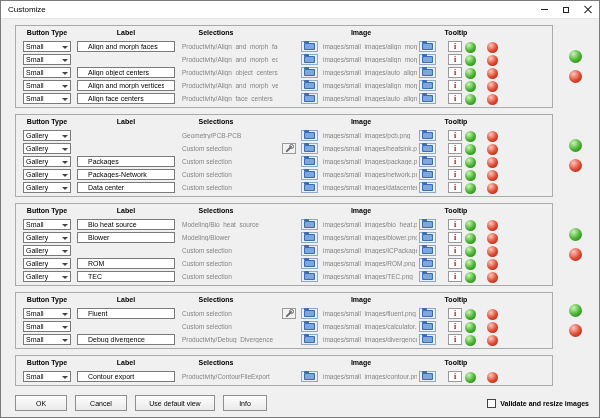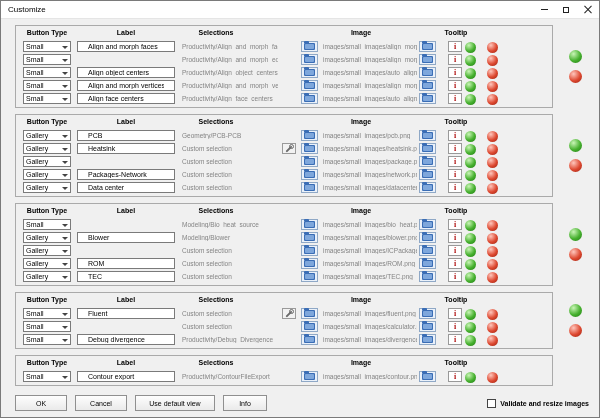--- a/index.html
+++ b/index.html
@@ -293,42 +293,40 @@
         <span class="h-sel">Selections</span>
         <span class="h-img">Image</span>
         <span class="h-tt">Tooltip</span>
       </div>
       <div class="rows">
             <div class="row">
     <div class="combo">
       <span>Gallery</span>
       <span class="combo-arrow"></span>
     </div>
-    <input class="lbl-input" value="PCB" style="">
     <span class="sel-text">Geometry/PCB-PCB</span>
 
     <button class="mini-btn folder-btn-1">
                 <span class="folder-glyph"></span>
               </button>
     <span class="img-text">images/small_images/pcb.png</span>
     <button class="mini-btn folder-btn-2">
                 <span class="folder-glyph"></span>
               </button>
     <button class="tt-btn">
                 <span class="tt-glyph"></span>
               </button>
     <button class="sphere green row-add"></button>
     <button class="sphere red row-del"></button>
   </div>
             <div class="row">
     <div class="combo">
       <span>Gallery</span>
       <span class="combo-arrow"></span>
     </div>
-    <input class="lbl-input" value="Heatsink" style="">
     <span class="sel-text">Custom selection</span>
     <button class="mini-btn wrench-btn">
                 <span class="wrench-glyph"></span>
               </button>
     <button class="mini-btn folder-btn-1">
                 <span class="folder-glyph"></span>
               </button>
     <span class="img-text">images/small_images/heatsink.png</span>
     <button class="mini-btn folder-btn-2">
                 <span class="folder-glyph"></span>
@@ -337,20 +335,21 @@
                 <span class="tt-glyph"></span>
               </button>
     <button class="sphere green row-add"></button>
     <button class="sphere red row-del"></button>
   </div>
             <div class="row">
     <div class="combo">
       <span>Gallery</span>
       <span class="combo-arrow"></span>
     </div>
+    <input class="lbl-input" value="Packages" style="">
     <span class="sel-text">Custom selection</span>
 
     <button class="mini-btn folder-btn-1">
                 <span class="folder-glyph"></span>
               </button>
     <span class="img-text">images/small_images/package.png</span>
     <button class="mini-btn folder-btn-2">
                 <span class="folder-glyph"></span>
               </button>
     <button class="tt-btn">
@@ -416,20 +415,21 @@
         <span class="h-sel">Selections</span>
         <span class="h-img">Image</span>
         <span class="h-tt">Tooltip</span>
       </div>
       <div class="rows">
             <div class="row">
     <div class="combo">
       <span>Small</span>
       <span class="combo-arrow"></span>
     </div>
+    <input class="lbl-input" value="Bio heat source" style="">
     <span class="sel-text">Modeling/Bio_heat_source</span>
 
     <button class="mini-btn folder-btn-1">
                 <span class="folder-glyph"></span>
               </button>
     <span class="img-text">images/small_images/bio_heat.png</span>
     <button class="mini-btn folder-btn-2">
                 <span class="folder-glyph"></span>
               </button>
     <button class="tt-btn">

